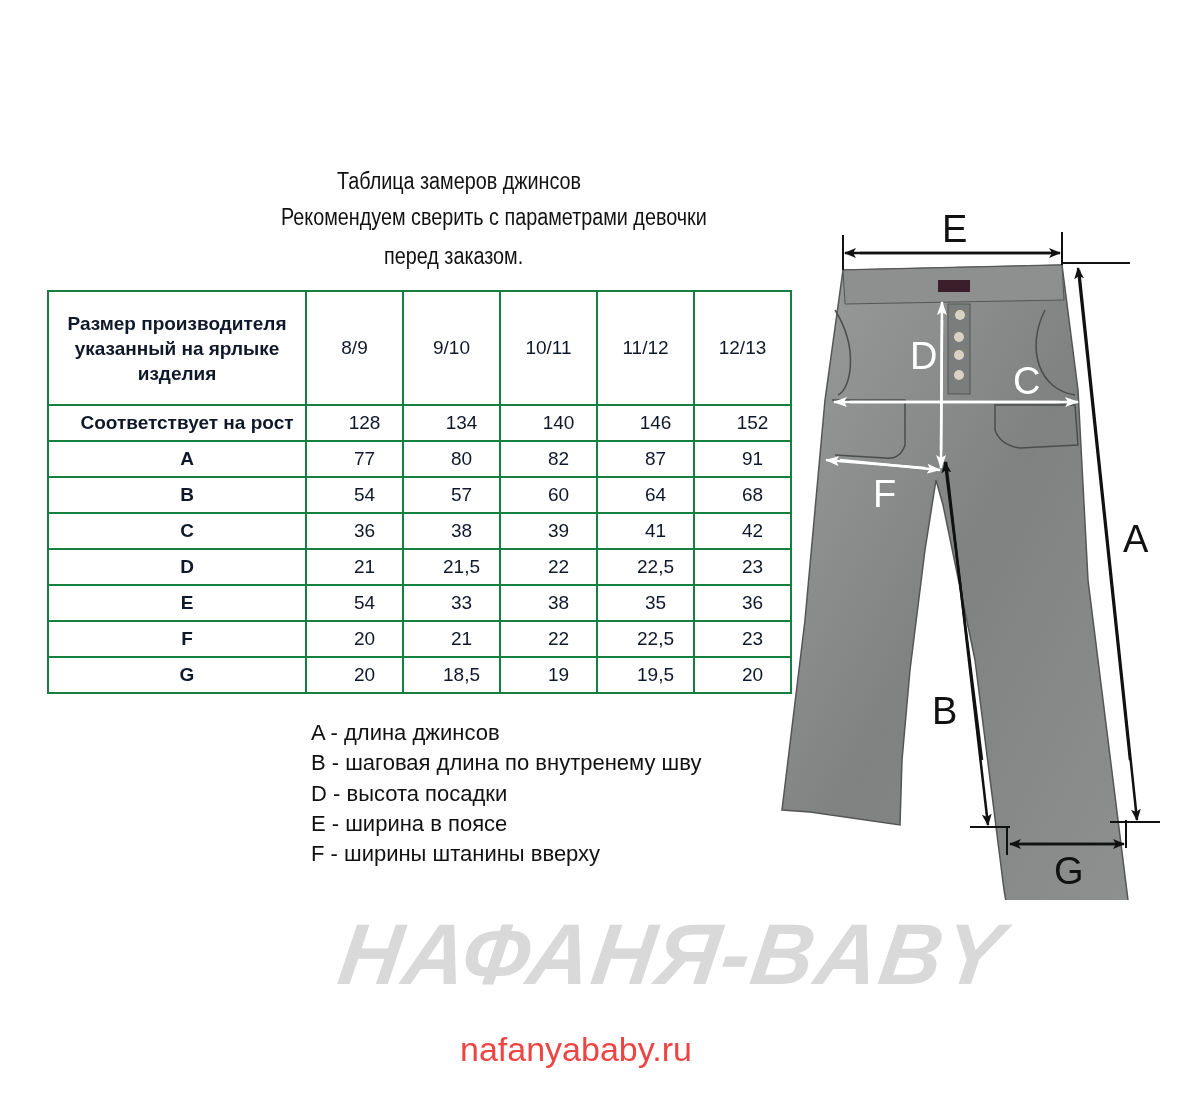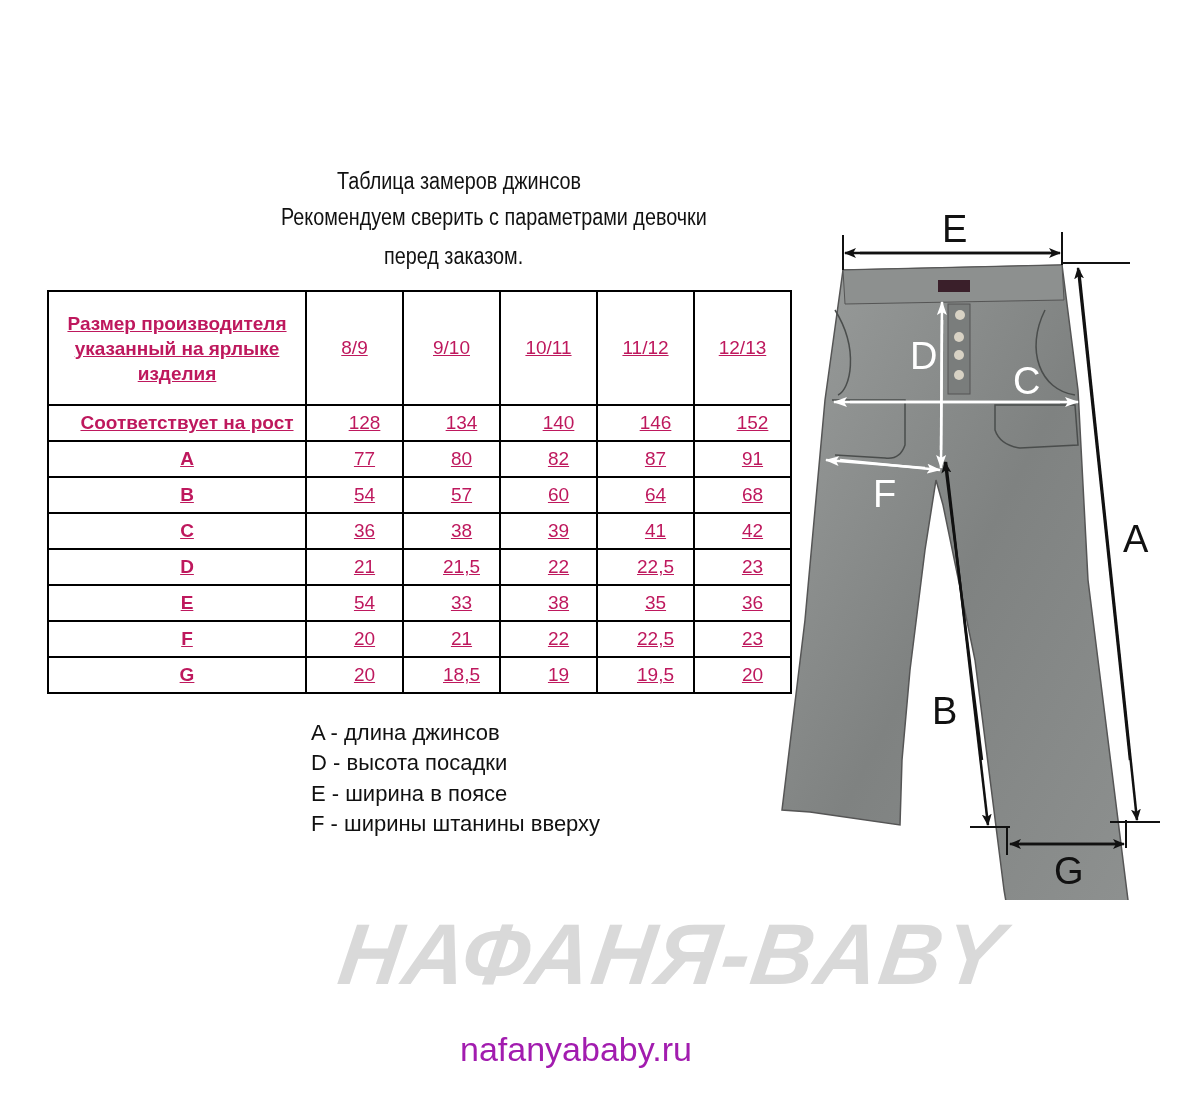--- a/index.html
+++ b/index.html
@@ -11,39 +11,39 @@
     .title-block { position: absolute; left: 0; top: 0; width: 1200px; }
     .title-line {
       position: absolute; font-size: 23px; white-space: nowrap;
       transform: scaleX(0.86); transform-origin: left top; color: #111;
     }
     .size-table {
       position: absolute; left: 47px; top: 290px;
       border-collapse: collapse; font-size: 19px;
     }
     .size-table td {
-      border: 2px solid #000000; text-align: center; vertical-align: middle;
-      padding: 0; color: #be185d; text-decoration: underline;
+      border: 2px solid #15803d; text-align: center; vertical-align: middle;
+      padding: 0; color: #0f172a;
     }
     .size-table td.rowhead { font-weight: bold; width: 236px; }
     .size-table td.num { width: 95px; }
     .size-table tr.hdr td { height: 112px; }
     .size-table tr.hdr td.rowhead { line-height: 25px; }
     .size-table tr.row td { height: 34px; padding-left: 20px; }
     .legend {
       position: absolute; left: 311px; top: 718px; font-size: 22px; line-height: 30.3px;
     }
     .legend div { white-space: nowrap; }
     .watermark {
       position: absolute; left: 340px; top: 905px; font-size: 86px; font-style: italic;
       font-weight: bold; color: #d9d9d9; letter-spacing: 2px; white-space: nowrap;
       transform: skewX(-8deg);
     }
     .site {
-      position: absolute; left: 460px; top: 1030px; font-size: 34px; color: #a21caf;
+      position: absolute; left: 460px; top: 1030px; font-size: 34px; color: #ef4444;
       white-space: nowrap;
     }
     .diagram { position: absolute; left: 770px; top: 200px; width: 430px; height: 700px; }
     .diagram svg { position: absolute; left: 0; top: 0; }
     .dlabel { position: absolute; font-size: 38px; color: #111; }
     .dlabel.white { color: #ffffff; }
   </style>
 </head>
 <body>
 
@@ -125,20 +125,21 @@
     <td>18,5</td>
     <td>19</td>
     <td>19,5</td>
     <td>20</td>
   </tr>
 </tbody>
   </table>
 
 <div class="legend">
   <div>A - длина джинсов</div>
+  <div>B - шаговая длина по внутренему шву</div>
   <div>D - высота посадки</div>
   <div>E - ширина в поясе</div>
   <div>F - ширины штанины вверху</div>
 </div>
 
 <div class="diagram">
   <svg width="430" height="700" viewBox="0 0 430 700">
     <defs>
       <marker id="ab" markerWidth="12" markerHeight="10" refX="11" refY="5" orient="auto" markerUnits="userSpaceOnUse">
         <path d="M0,0 L12,5 L0,10 L3,5 Z" fill="#111"></path>

